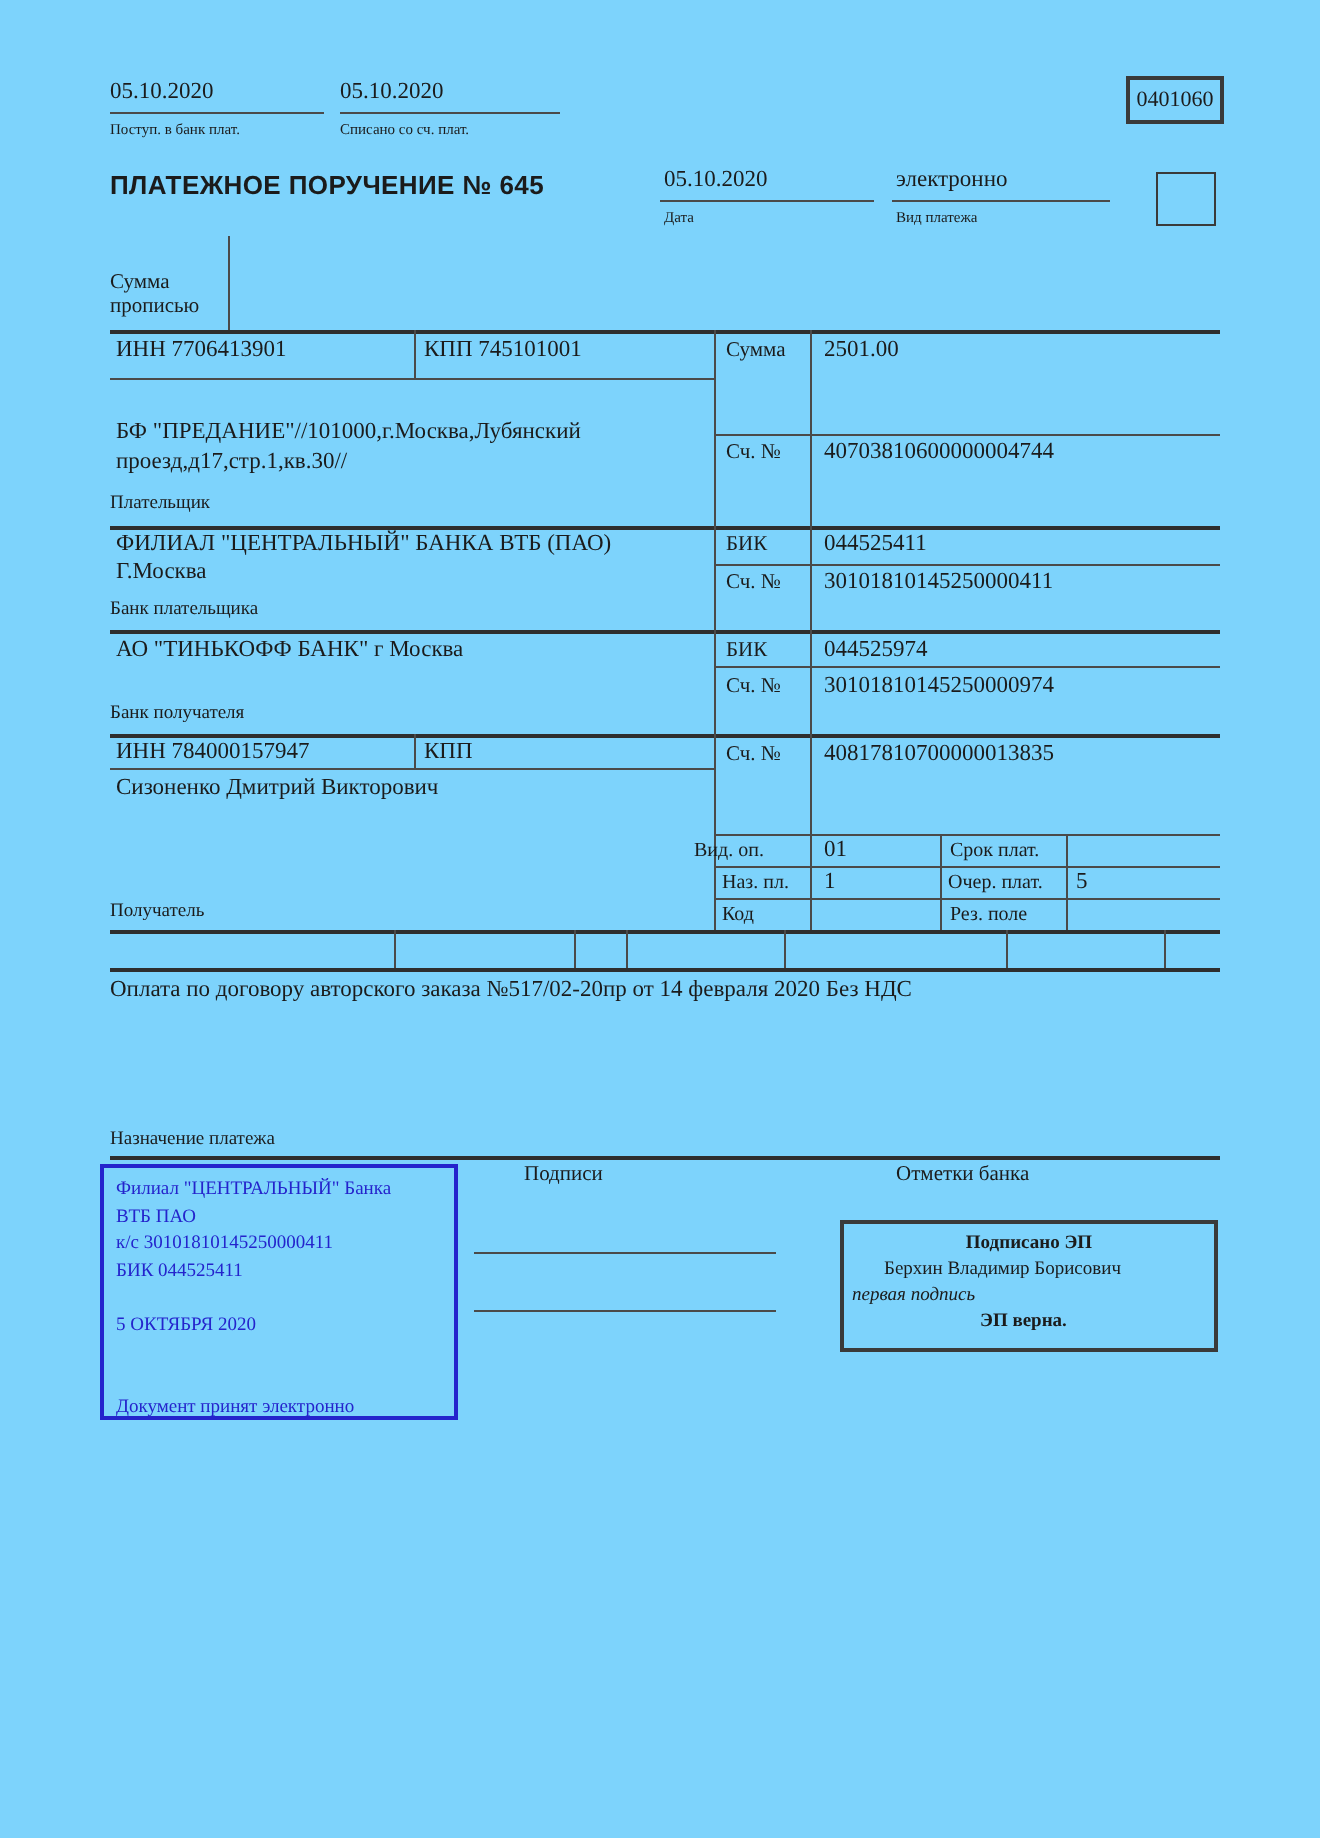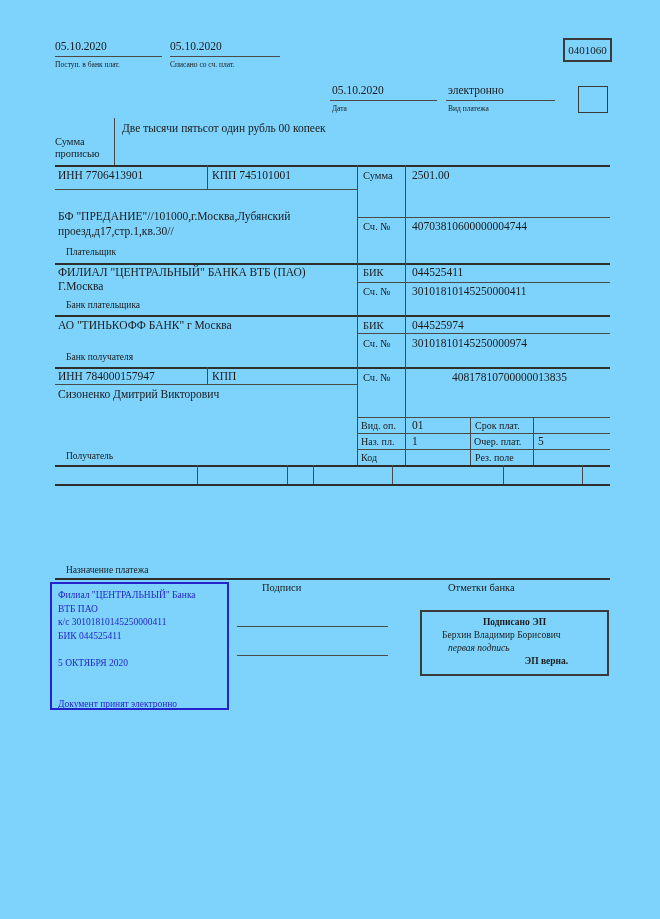--- a/index.html
+++ b/index.html
@@ -2,67 +2,67 @@
 <html><head>
 <meta charset="utf-8">
 <style>
   html,body{margin:0;padding:0;background:#fff;}
   .page{position:relative;width:660px;height:919px;background:#7dd3fc;overflow:hidden;
         font-family:"Liberation Serif","DejaVu Serif",serif;color:#1b1b1b;padding-left:44px;}
   .abs{position:absolute;white-space:nowrap;}
   .v{font-size:11.5px;line-height:13px;}
   .wrap{white-space:normal;margin-top:16px;}
   .lab{font-size:10.5px;line-height:12px;}
-  .sec{font-size:9.5px;line-height:11px;margin-left:11px;}
+  .sec{font-size:9.5px;line-height:11px;}
   .xs{font-size:7.5px;line-height:9px;}
   .sub{font-size:10px;line-height:12px;}
   .title{font-family:"Liberation Sans","DejaVu Sans",sans-serif;font-weight:bold;
          font-size:13px;line-height:15px;letter-spacing:.2px;}
   .hl{position:absolute;height:1px;background:#4a4a4a;}
   .hlb{position:absolute;height:2px;background:#2e2e2e;}
   .vl{position:absolute;width:1px;background:#4a4a4a;}
   .codebox{position:absolute;left:563px;top:38px;width:45px;height:20px;border:2px solid #3a3a3a;
            text-align:center;font-size:11px;line-height:20px;}
   .checkbox{position:absolute;left:578px;top:86px;width:28px;height:25px;border:1.5px solid #3a3a3a;}
   .stamp{position:absolute;left:50px;top:582px;width:169px;height:114px;border:2px solid #2424cc;
          color:#2424cc;font-size:9.5px;line-height:13.5px;padding:5px 0 5px 6px;white-space:nowrap;}
   .stamp .gap1{margin-top:14px;}
   .stamp .gap2{margin-top:27px;}
   .esign{position:absolute;left:420px;top:610px;width:177px;height:54px;border:2px solid #3a3a3a;
          font-size:9.5px;line-height:13px;padding:4px;}
   .esign .ttl{font-weight:bold;text-align:center;}
   .esign .nm{margin-left:16px;}
-  .esign .kind{font-style:italic;margin-left:22px;}
-  .esign .ok{font-weight:bold;margin-left:64px;text-align:center;}
+  .esign .kind{font-style:italic;margin-left:0;}
+  .esign .ok{font-weight:bold;margin-left:64px;}
   .siglab{font-size:10.5px;line-height:12px;}
 </style>
 </head>
 <body>
 
 <div class="page">
 
   <div class="abs v" style="left:55px;top:40px;">05.10.2020</div>
   <div class="abs v" style="left:170px;top:40px;">05.10.2020</div>
   <div class="hl" style="left:55px;top:56px;width:107px;"></div>
   <div class="hl" style="left:170px;top:56px;width:110px;"></div>
   <div class="abs xs" style="left:55px;top:60px;">Поступ. в банк плат.</div>
   <div class="abs xs" style="left:170px;top:60px;">Списано со сч. плат.</div>
   <div class="codebox">0401060</div>
 
+  <div class="abs title" style="left:55px;top:85px;">ПЛАТЕЖНОЕ ПОРУЧЕНИЕ № 645</div>
   <div class="abs v" style="left:332px;top:84px;">05.10.2020</div>
   <div class="hl" style="left:330px;top:100px;width:107px;"></div>
   <div class="abs xs" style="left:332px;top:104px;">Дата</div>
   <div class="abs v" style="left:448px;top:84px;">электронно</div>
   <div class="hl" style="left:446px;top:100px;width:109px;"></div>
   <div class="abs xs" style="left:448px;top:104px;">Вид платежа</div>
   <div class="checkbox"></div>
 
   <div class="abs lab wrap" style="left:55px;top:120px;width:56px;">Сумма прописью</div>
   <div class="vl" style="left:114px;top:118px;height:47px;"></div>
-  <div class="abs v" style="left:122px;top:122px;">Две тысячи пятьсот один рубль 00 копеек</div>
 
   <div class="hlb" style="left:55px;top:165px;width:555px;"></div>
   <div class="hlb" style="left:55px;top:263px;width:555px;"></div>
   <div class="hlb" style="left:55px;top:315px;width:555px;"></div>
   <div class="hlb" style="left:55px;top:367px;width:555px;"></div>
   <div class="hlb" style="left:55px;top:465px;width:555px;"></div>
   <div class="hlb" style="left:55px;top:484px;width:555px;"></div>
   <div class="hlb" style="left:55px;top:578px;width:555px;"></div>
 
   <div class="hl" style="left:55px;top:189px;width:302px;"></div>
@@ -102,41 +102,42 @@
   <div class="abs lab" style="left:363px;top:320px;">БИК</div>
   <div class="abs v" style="left:412px;top:319px;">044525974</div>
   <div class="abs lab" style="left:363px;top:338px;">Сч. №</div>
   <div class="abs v" style="left:412px;top:337px;">30101810145250000974</div>
 
   <div class="abs v" style="left:58px;top:370px;">ИНН 784000157947</div>
   <div class="abs v" style="left:212px;top:370px;">КПП</div>
   <div class="abs v" style="left:58px;top:388px;">Сизоненко Дмитрий Викторович</div>
   <div class="abs sec" style="left:55px;top:451px;">Получатель</div>
   <div class="abs lab" style="left:363px;top:372px;">Сч. №</div>
-  <div class="abs v" style="left:412px;top:371px;margin-left:40px;">40817810700000013835</div>
+  <div class="abs v" style="left:412px;top:371px;">40817810700000013835</div>
 
-  <div class="abs sub" style="left:361px;top:420px;">Вид. оп.</div>
+  <div class="abs sub" style="left:347px;top:420px;">Вид. оп.</div>
   <div class="abs v" style="left:412px;top:419px;text-align:center;">01</div>
   <div class="abs sub" style="left:475px;top:420px;">Срок плат.</div>
   <div class="abs v" style="left:538px;top:419px;"></div>
   <div class="abs sub" style="left:361px;top:436px;">Наз. пл.</div>
   <div class="abs v" style="left:412px;top:435px;">1</div>
   <div class="abs sub" style="left:474px;top:436px;">Очер. плат.</div>
   <div class="abs v" style="left:538px;top:435px;">5</div>
   <div class="abs sub" style="left:361px;top:452px;">Код</div>
   <div class="abs v" style="left:412px;top:451px;"></div>
   <div class="abs sub" style="left:475px;top:452px;">Рез. поле</div>
 
   <div class="vl" style="left:197px;top:465px;height:19px;"></div>
   <div class="vl" style="left:287px;top:465px;height:19px;"></div>
   <div class="vl" style="left:313px;top:465px;height:19px;"></div>
   <div class="vl" style="left:392px;top:465px;height:19px;"></div>
   <div class="vl" style="left:503px;top:465px;height:19px;"></div>
   <div class="vl" style="left:582px;top:465px;height:19px;"></div>
 
+  <div class="abs v" style="left:55px;top:489px;">Оплата по договору авторского заказа №517/02-20пр от 14 февраля 2020 Без НДС</div>
   <div class="abs sec" style="left:55px;top:565px;">Назначение платежа</div>
 
   <div class="stamp" style="color: rgb(36, 36, 204); border-color: rgb(36, 36, 204);">
     <div>Филиал "ЦЕНТРАЛЬНЫЙ" Банка</div>
     <div>ВТБ ПАО</div>
     <div>к/с 30101810145250000411</div>
     <div>БИК 044525411</div>
     <div class="gap1">5 ОКТЯБРЯ 2020</div>
     <div class="gap2">Документ принят электронно</div>
   </div>

